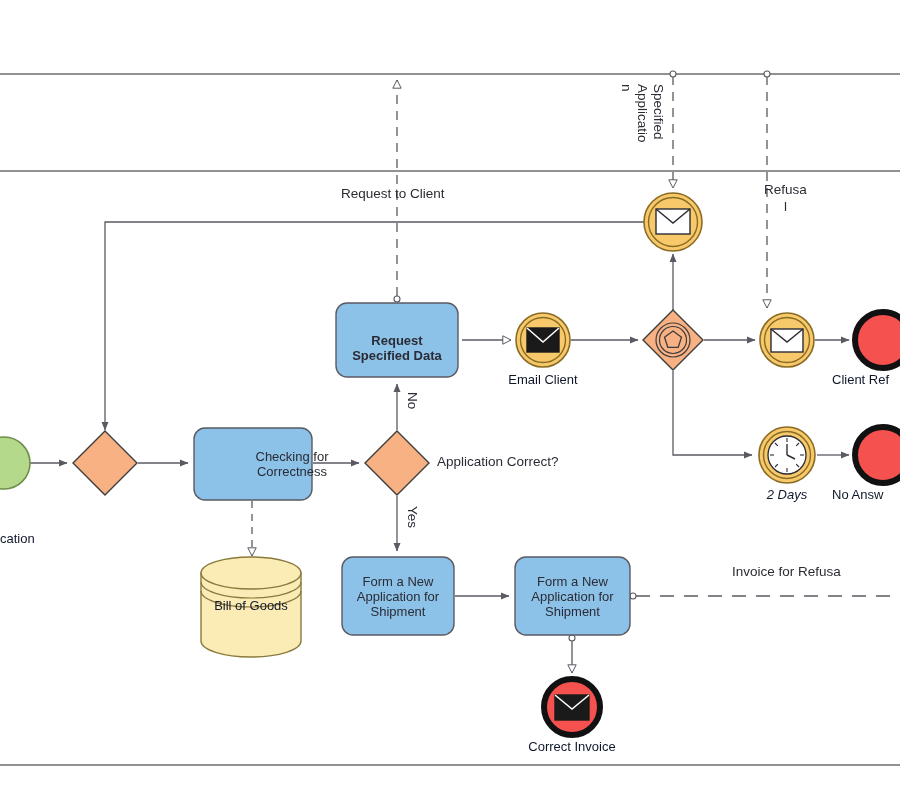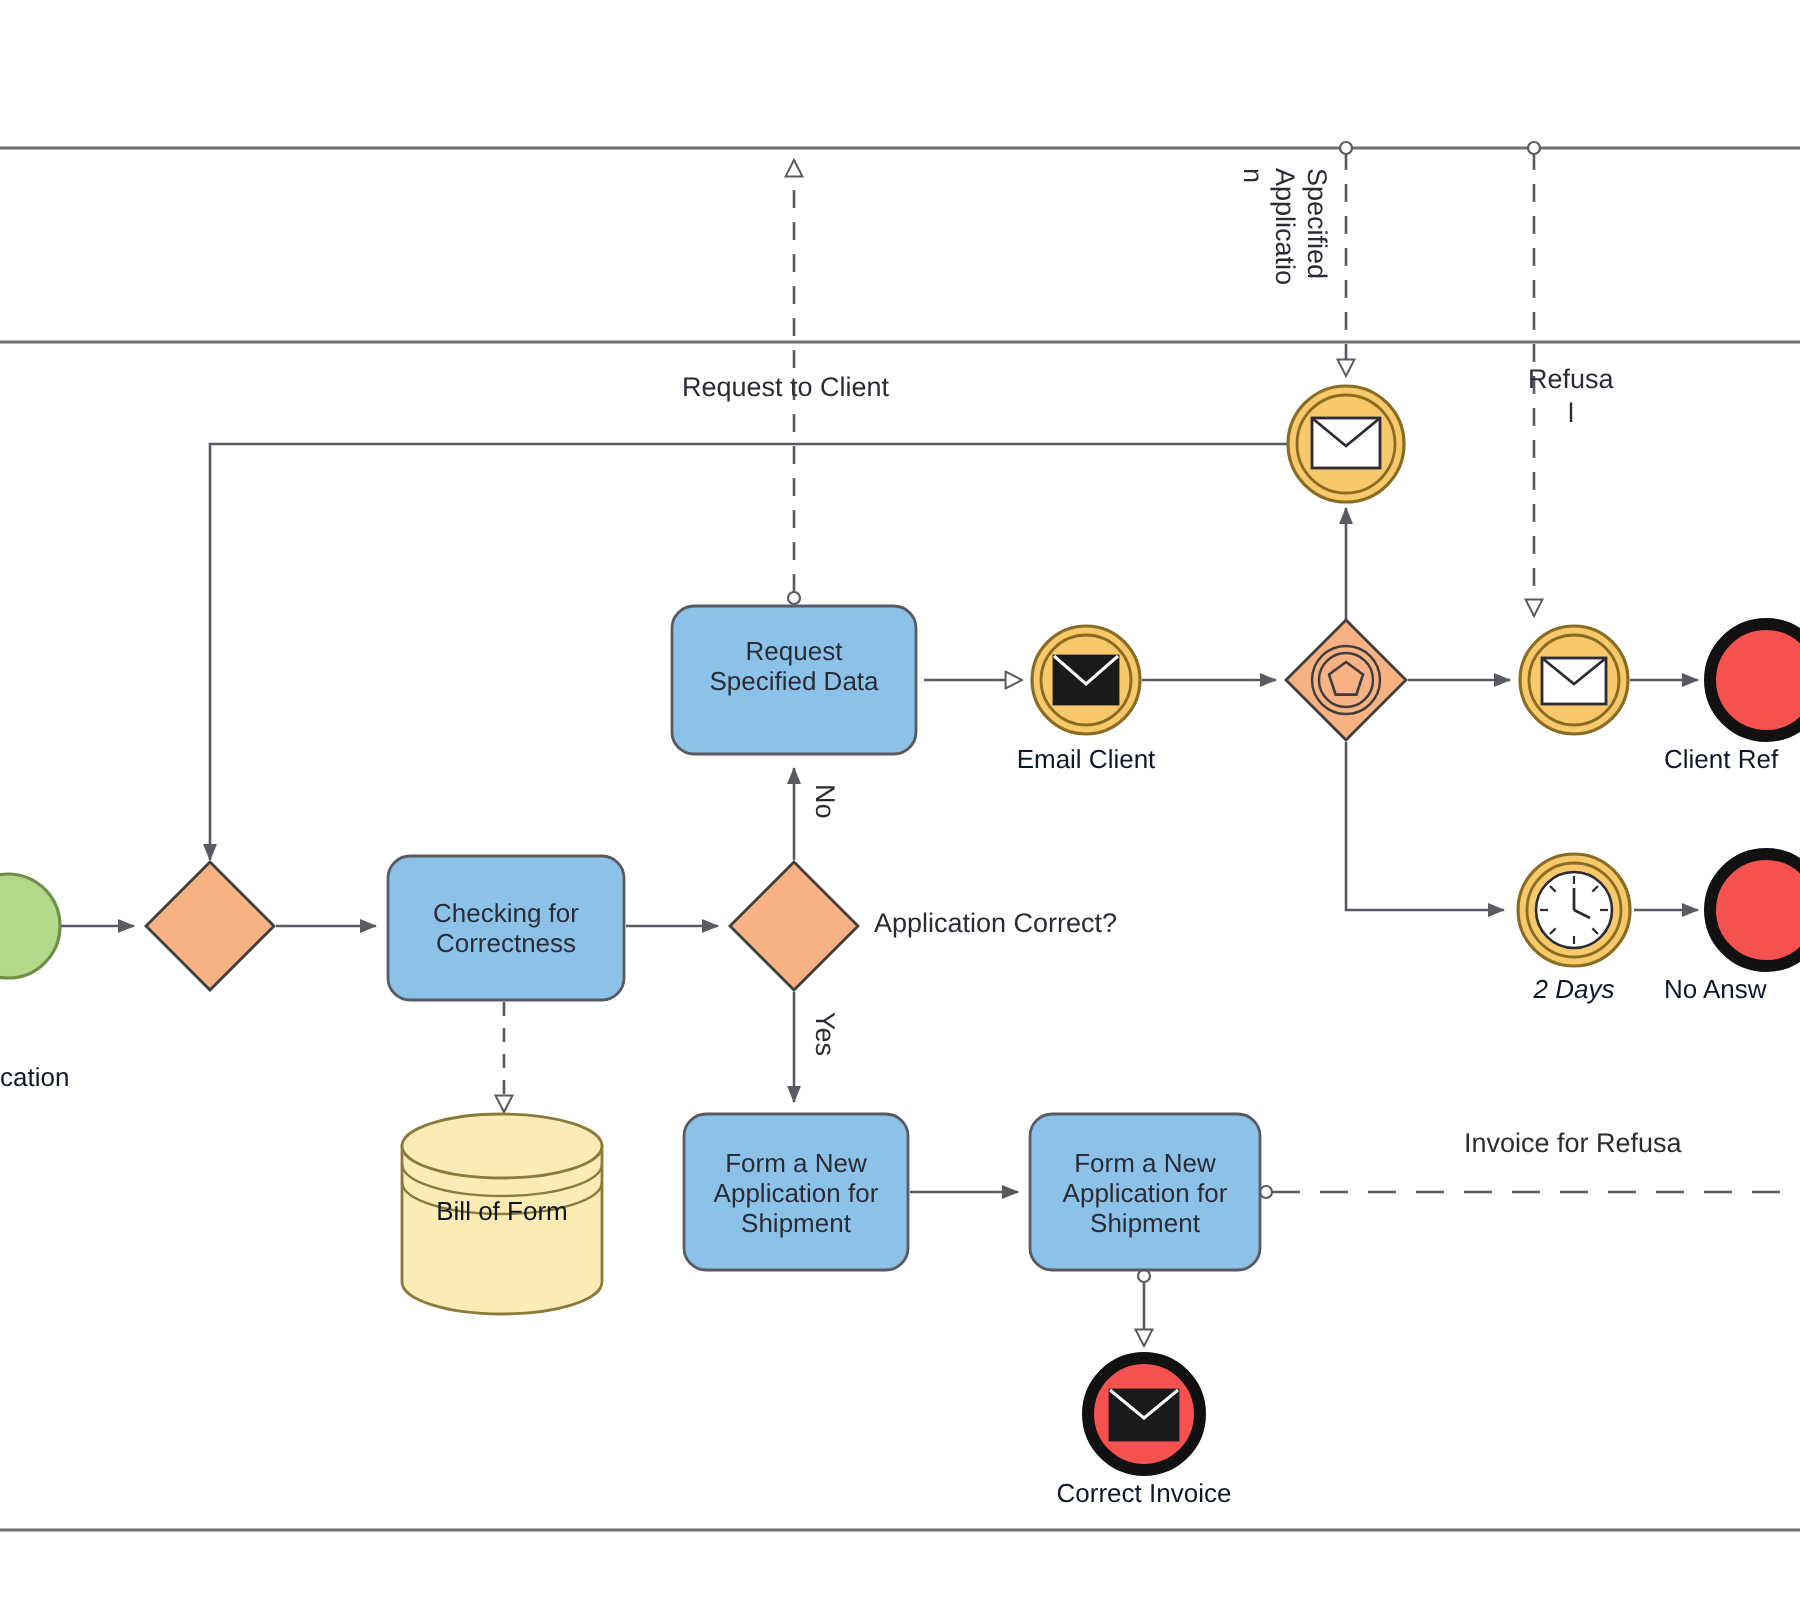--- a/index.html
+++ b/index.html
@@ -204,28 +204,28 @@
       <circle cx="883" cy="455" r="28" fill="#F4514F" stroke="#111111" stroke-width="6"></circle>
     </g>
     <g>
       <circle cx="572" cy="707" r="28" fill="#F4514F" stroke="#111111" stroke-width="6"></circle>
       <rect x="555" y="695" width="34" height="25" fill="#1a1a1a" stroke="#1a1a1a" stroke-width="1.4"></rect>
       <path d="M555,695 L572,709 L589,695" fill="none" stroke="#ffffff" stroke-width="1.5"></path>
     </g>
 
   </svg>
 
-  <div class="task-text" style="left:336px; top:288px; width:122px; height:90px;">
+  <div class="task-text" style="left:336px; top:303px; width:122px; height:90px;font-weight:bold;">
     <div>
       <div>Request</div>
       <div>Specified Data</div>
     </div>
   </div>
 
-  <div class="task-text" style="left:194px; top:428px; width:118px; height:72px;">
+  <div class="task-text" style="left:194px; top:428px; width:118px; height:72px;padding-left:39px;">
     <div>
       <div>Checking for</div>
       <div>Correctness</div>
     </div>
   </div>
 
   <div class="task-text" style="left:342px; top:557px; width:112px; height:78px;">
     <div>
       <div>Form a New</div>
       <div>Application for</div>
@@ -234,21 +234,21 @@
   </div>
 
   <div class="task-text" style="left:515px; top:557px; width:115px; height:78px;">
     <div>
       <div>Form a New</div>
       <div>Application for</div>
       <div>Shipment</div>
     </div>
   </div>
 
-  <div class="lbl node-label" style="left:201px; top:598px; width:100px;">Bill of Form</div>
+  <div class="lbl node-label" style="left:201px; top:598px; width:100px;">Bill of Goods</div>
 
   <div class="lbl node-label" style="left:0px; top:500px; width:62px; text-align:left;margin-top:31px;">cation</div>
 
   <div class="lbl node-label" style="left:483px; top:372px; width:120px;">Email Client</div>
 
   <div class="lbl node-label" style="left:737px; top:487px; width:100px;font-style:italic;">2 Days</div>
 
   <div class="lbl node-label" style="left:832px; top:372px; width:120px; text-align:left;">Client Ref</div>
 
   <div class="lbl node-label" style="left:832px; top:487px; width:120px; text-align:left;">No Answ</div>

